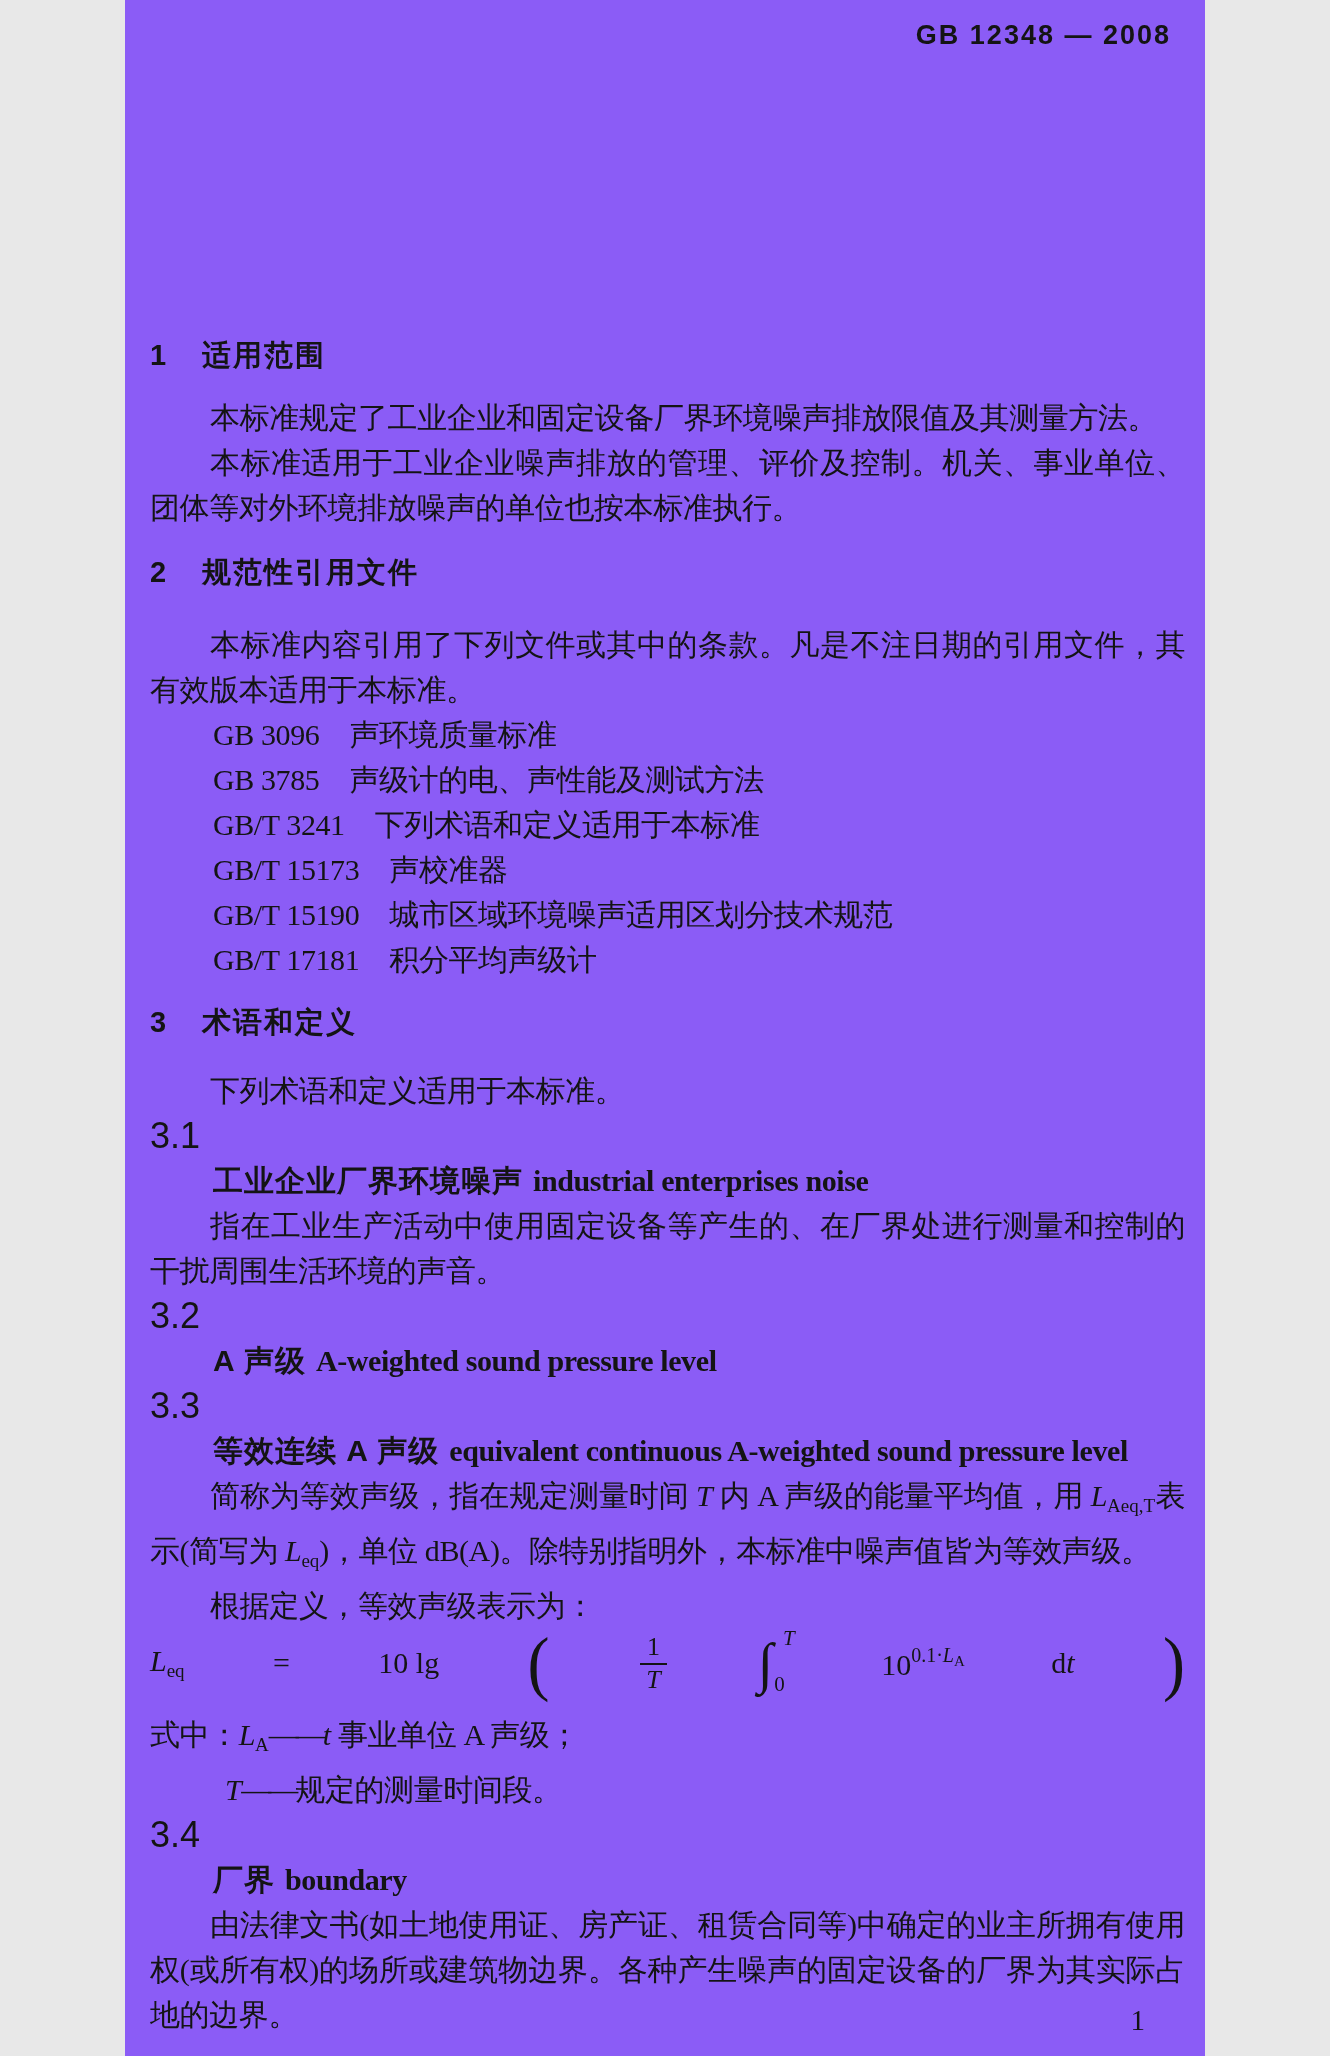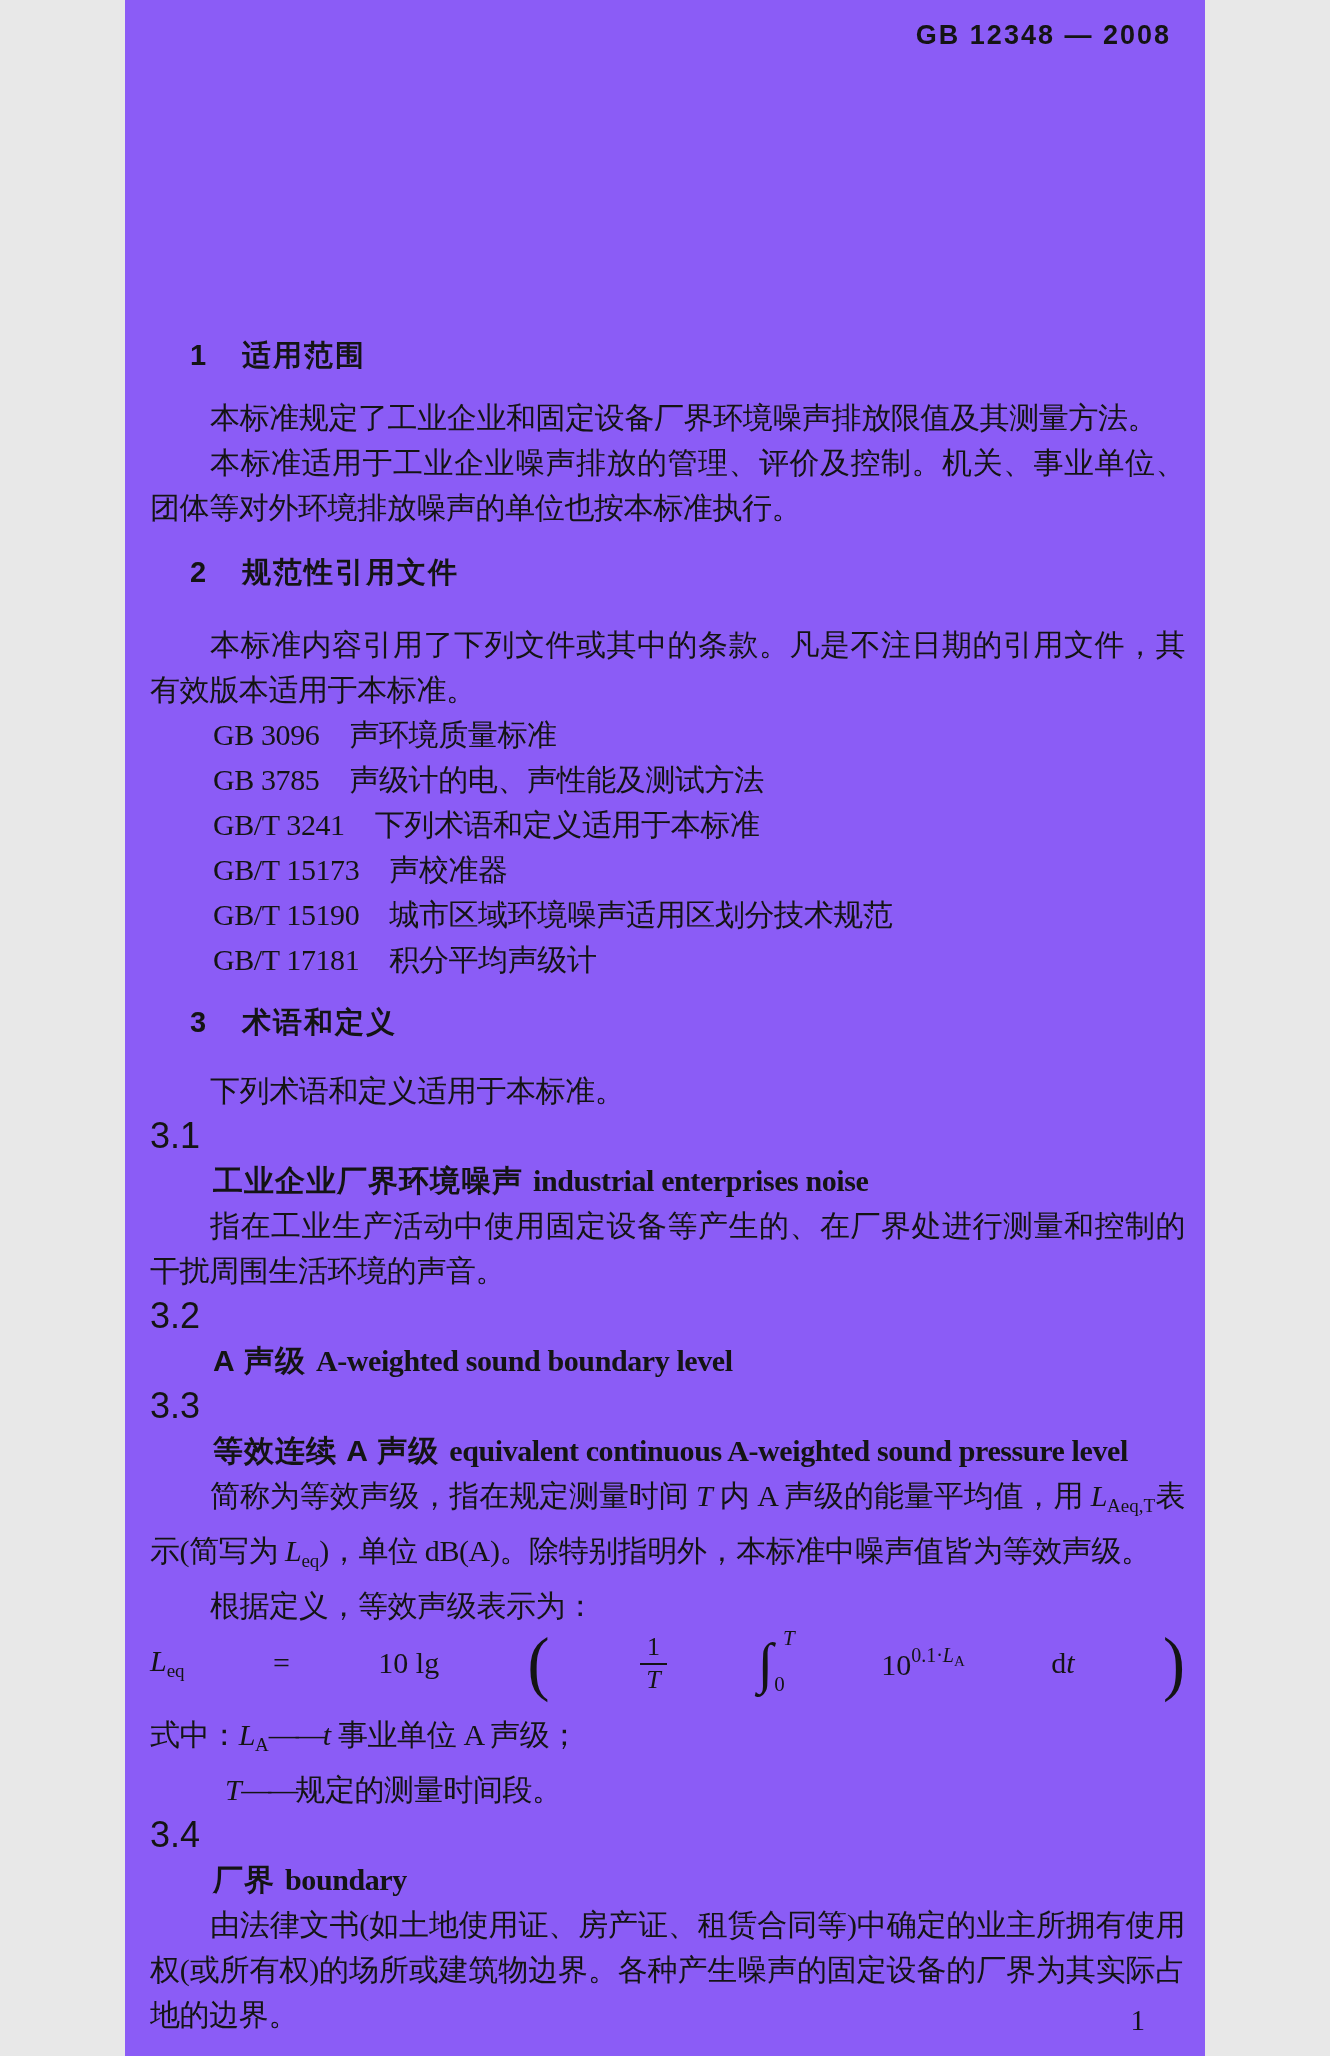--- a/index.html
+++ b/index.html
@@ -50,21 +50,20 @@
     letter-spacing: -0.4px;
     text-align: justify;
   }
   .indent { text-indent: 2em; }
   .section-heading {
     font-family: "Liberation Sans", "DejaVu Sans", sans-serif;
     font-size: 29px;
     line-height: 36px;
     font-weight: 700;
     letter-spacing: 2px;
-    margin-left: 40px;
   }
   .section-heading .sec-num {
     display: inline-block;
     min-width: 52px;
     letter-spacing: 0;
   }
   .h-first { margin-top: 337px; }
   .mt22 { margin-top: 22px; }
   .mt24 { margin-top: 24px; }
   .mt28 { margin-top: 28px; }
@@ -162,21 +161,21 @@
     <p class="indent mt28">下列术语和定义适用于本标准。</p>
 
     <div class="sub-num">3.1</div>
     <div class="term line">
       <span class="zh">工业企业厂界环境噪声</span><span class="en">industrial enterprises noise</span>
     </div>
     <p class="indent">指在工业生产活动中使用固定设备等产生的、在厂界处进行测量和控制的干扰周围生活环境的声音。</p>
 
     <div class="sub-num">3.2</div>
     <div class="term line">
-      <span class="zh">A 声级</span><span class="en">A-weighted sound boundary level</span>
+      <span class="zh">A 声级</span><span class="en">A-weighted sound pressure level</span>
     </div>
 
     <div class="sub-num">3.3</div>
     <div class="term line">
       <span class="zh">等效连续 A 声级</span><span class="en">equivalent continuous A-weighted sound pressure level</span>
     </div>
     <p class="indent"><span>简称为等效声级，指在规定测量时间 </span><i class="v">T</i><span> 内 A 声级的能量平均值，用 </span><i class="v">L</i><sub class="s">Aeq,T</sub><span>表示(简写为 </span><i class="v">L</i><sub class="s">eq</sub><span>)，单位 dB(A)。除特别指明外，本标准中噪声值皆为等效声级。</span></p>
     <p class="indent">根据定义，等效声级表示为：</p>
 
     <div class="formula">

